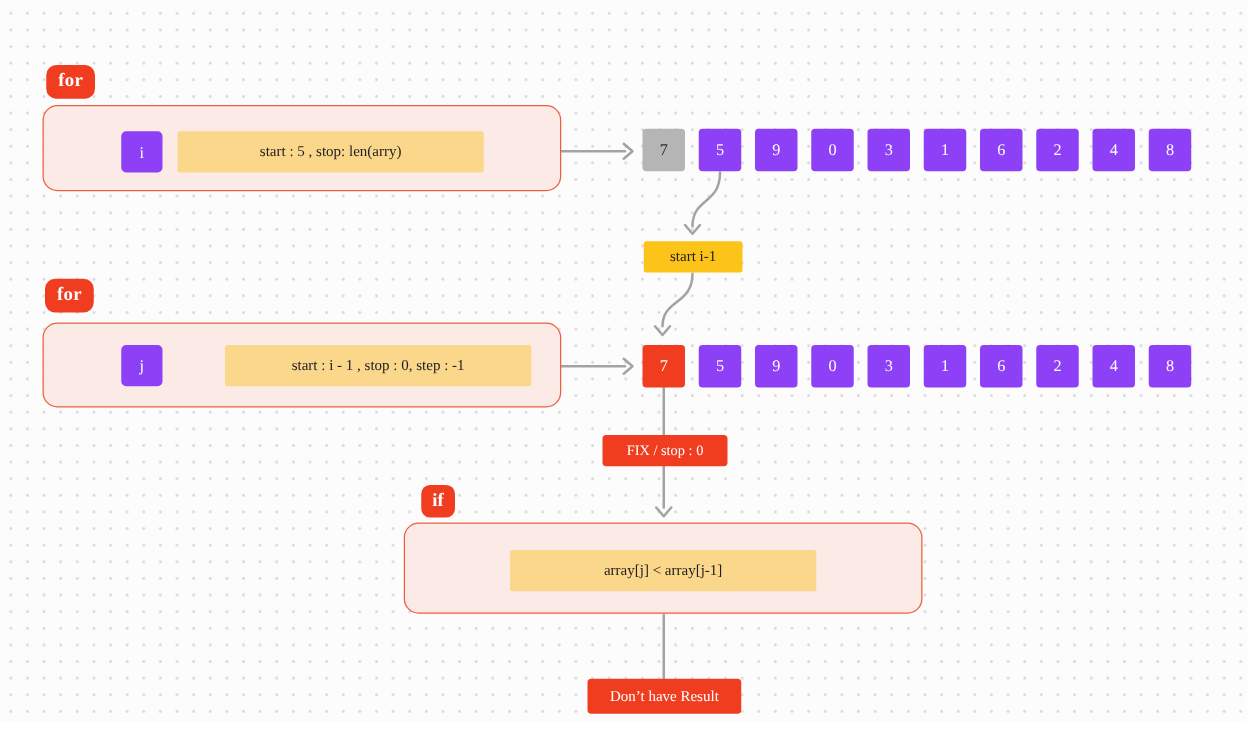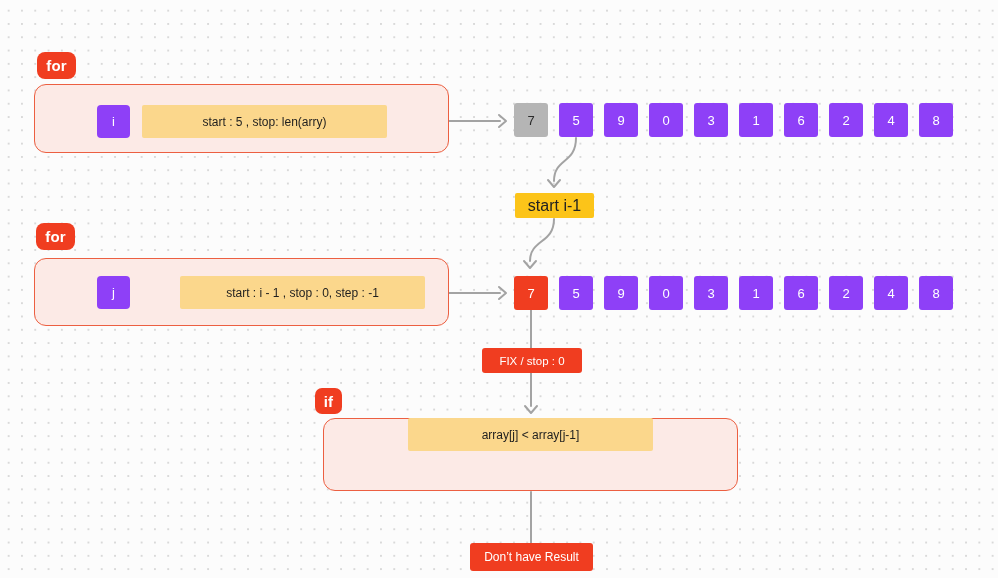--- a/index.html
+++ b/index.html
@@ -2,21 +2,21 @@
 <html style="--red: #f03d20; --purple: #8e40f7; --gray: #b5b5b5; --gold: #fcc419; --label_yellow: #fbd78c; --pink_fill: #fceae6; --pink_border: #ec5f41; --connector: #a3a3a3; --text_dark: #1e1e1e;"><head>
 <meta charset="utf-8">
 <style>
   html,body{margin:0;padding:0;background:#fff;}
   .canvas{
     position:relative;width:998px;height:588px;overflow:hidden;
     background-color:#fcfcfc;
     background-image:radial-gradient(circle,#d9d9d9 1px,rgba(0,0,0,0) 1.2px);
     background-size:13.3px 13.3px;
     background-position:2px 4px;
-    font-family:Liberation Sans, sans-serif;
+    font-family:Liberation Serif, serif;
     -webkit-font-smoothing:antialiased;
   }
   svg.connectors{position:absolute;left:0;top:0;z-index:1;pointer-events:none;}
   svg.connectors path{stroke:var(--connector);stroke-width:2;fill:none;stroke-linecap:round;stroke-linejoin:round;}
   .shape{position:absolute;z-index:2;box-sizing:border-box;}
   .frame{
     background:var(--pink_fill);
     border:1.5px solid var(--pink_border);
     border-radius:12px;
   }
@@ -35,21 +35,21 @@
   }
   .row{display:flex;gap:11px;}
   .cell{
     width:34px;height:34px;border-radius:3px;
     display:flex;align-items:center;justify-content:center;font-size:13px;
   }
   .cell.purple{background:var(--purple);color:#fff;}
   .cell.gray{background:var(--gray);color:#2b2b2b;}
   .cell.red{background:var(--red);color:#fff;}
   .tag{display:flex;align-items:center;justify-content:center;}
-  .gold{background:var(--gold);color:#222;font-size:16px;border-radius:2px;}
+  .gold{background:var(--gold);color:#222;font-size:12px;border-radius:2px;}
   .redtag{background:var(--red);color:#fff;font-size:11.5px;border-radius:3px;}
   .bottom-edge{position:absolute;left:0;bottom:0;width:998px;height:10px;background:#ffffff;z-index:3;}
 </style>
 </head>
 <body>
 
 <div class="canvas">
 
   <svg class="connectors" width="998" height="588">
     <g>
@@ -110,20 +110,20 @@
       <div class="cell purple">3</div>
       <div class="cell purple">1</div>
       <div class="cell purple">6</div>
       <div class="cell purple">2</div>
       <div class="cell purple">4</div>
       <div class="cell purple">8</div>
     </div>
 
   <div class="shape tag redtag" style="left:482px;top:348px;width:100px;height:25px;">FIX / stop : 0</div>
 
-  <div class="shape badge" style="left:315px;top:388px;width:27px;height:26px;border-radius:7px;">if</div>
+  <div class="shape badge" style="left:337px;top:388px;width:27px;height:26px;border-radius:7px;">if</div>
   <div class="shape frame" style="left:323px;top:418px;width:415px;height:73px;"></div>
-  <div class="shape ylabel" style="left:408px;top:418px;width:245px;height:33px;">array[j] &lt; array[j-1]</div>
+  <div class="shape ylabel" style="left:408px;top:440px;width:245px;height:33px;">array[j] &lt; array[j-1]</div>
 
   <div class="shape tag redtag" style="left:470px;top:543px;width:123px;height:28px;font-size:12px;">Don’t have Result</div>
 
   <div class="bottom-edge"></div>
 </div>
 
 </body></html>

